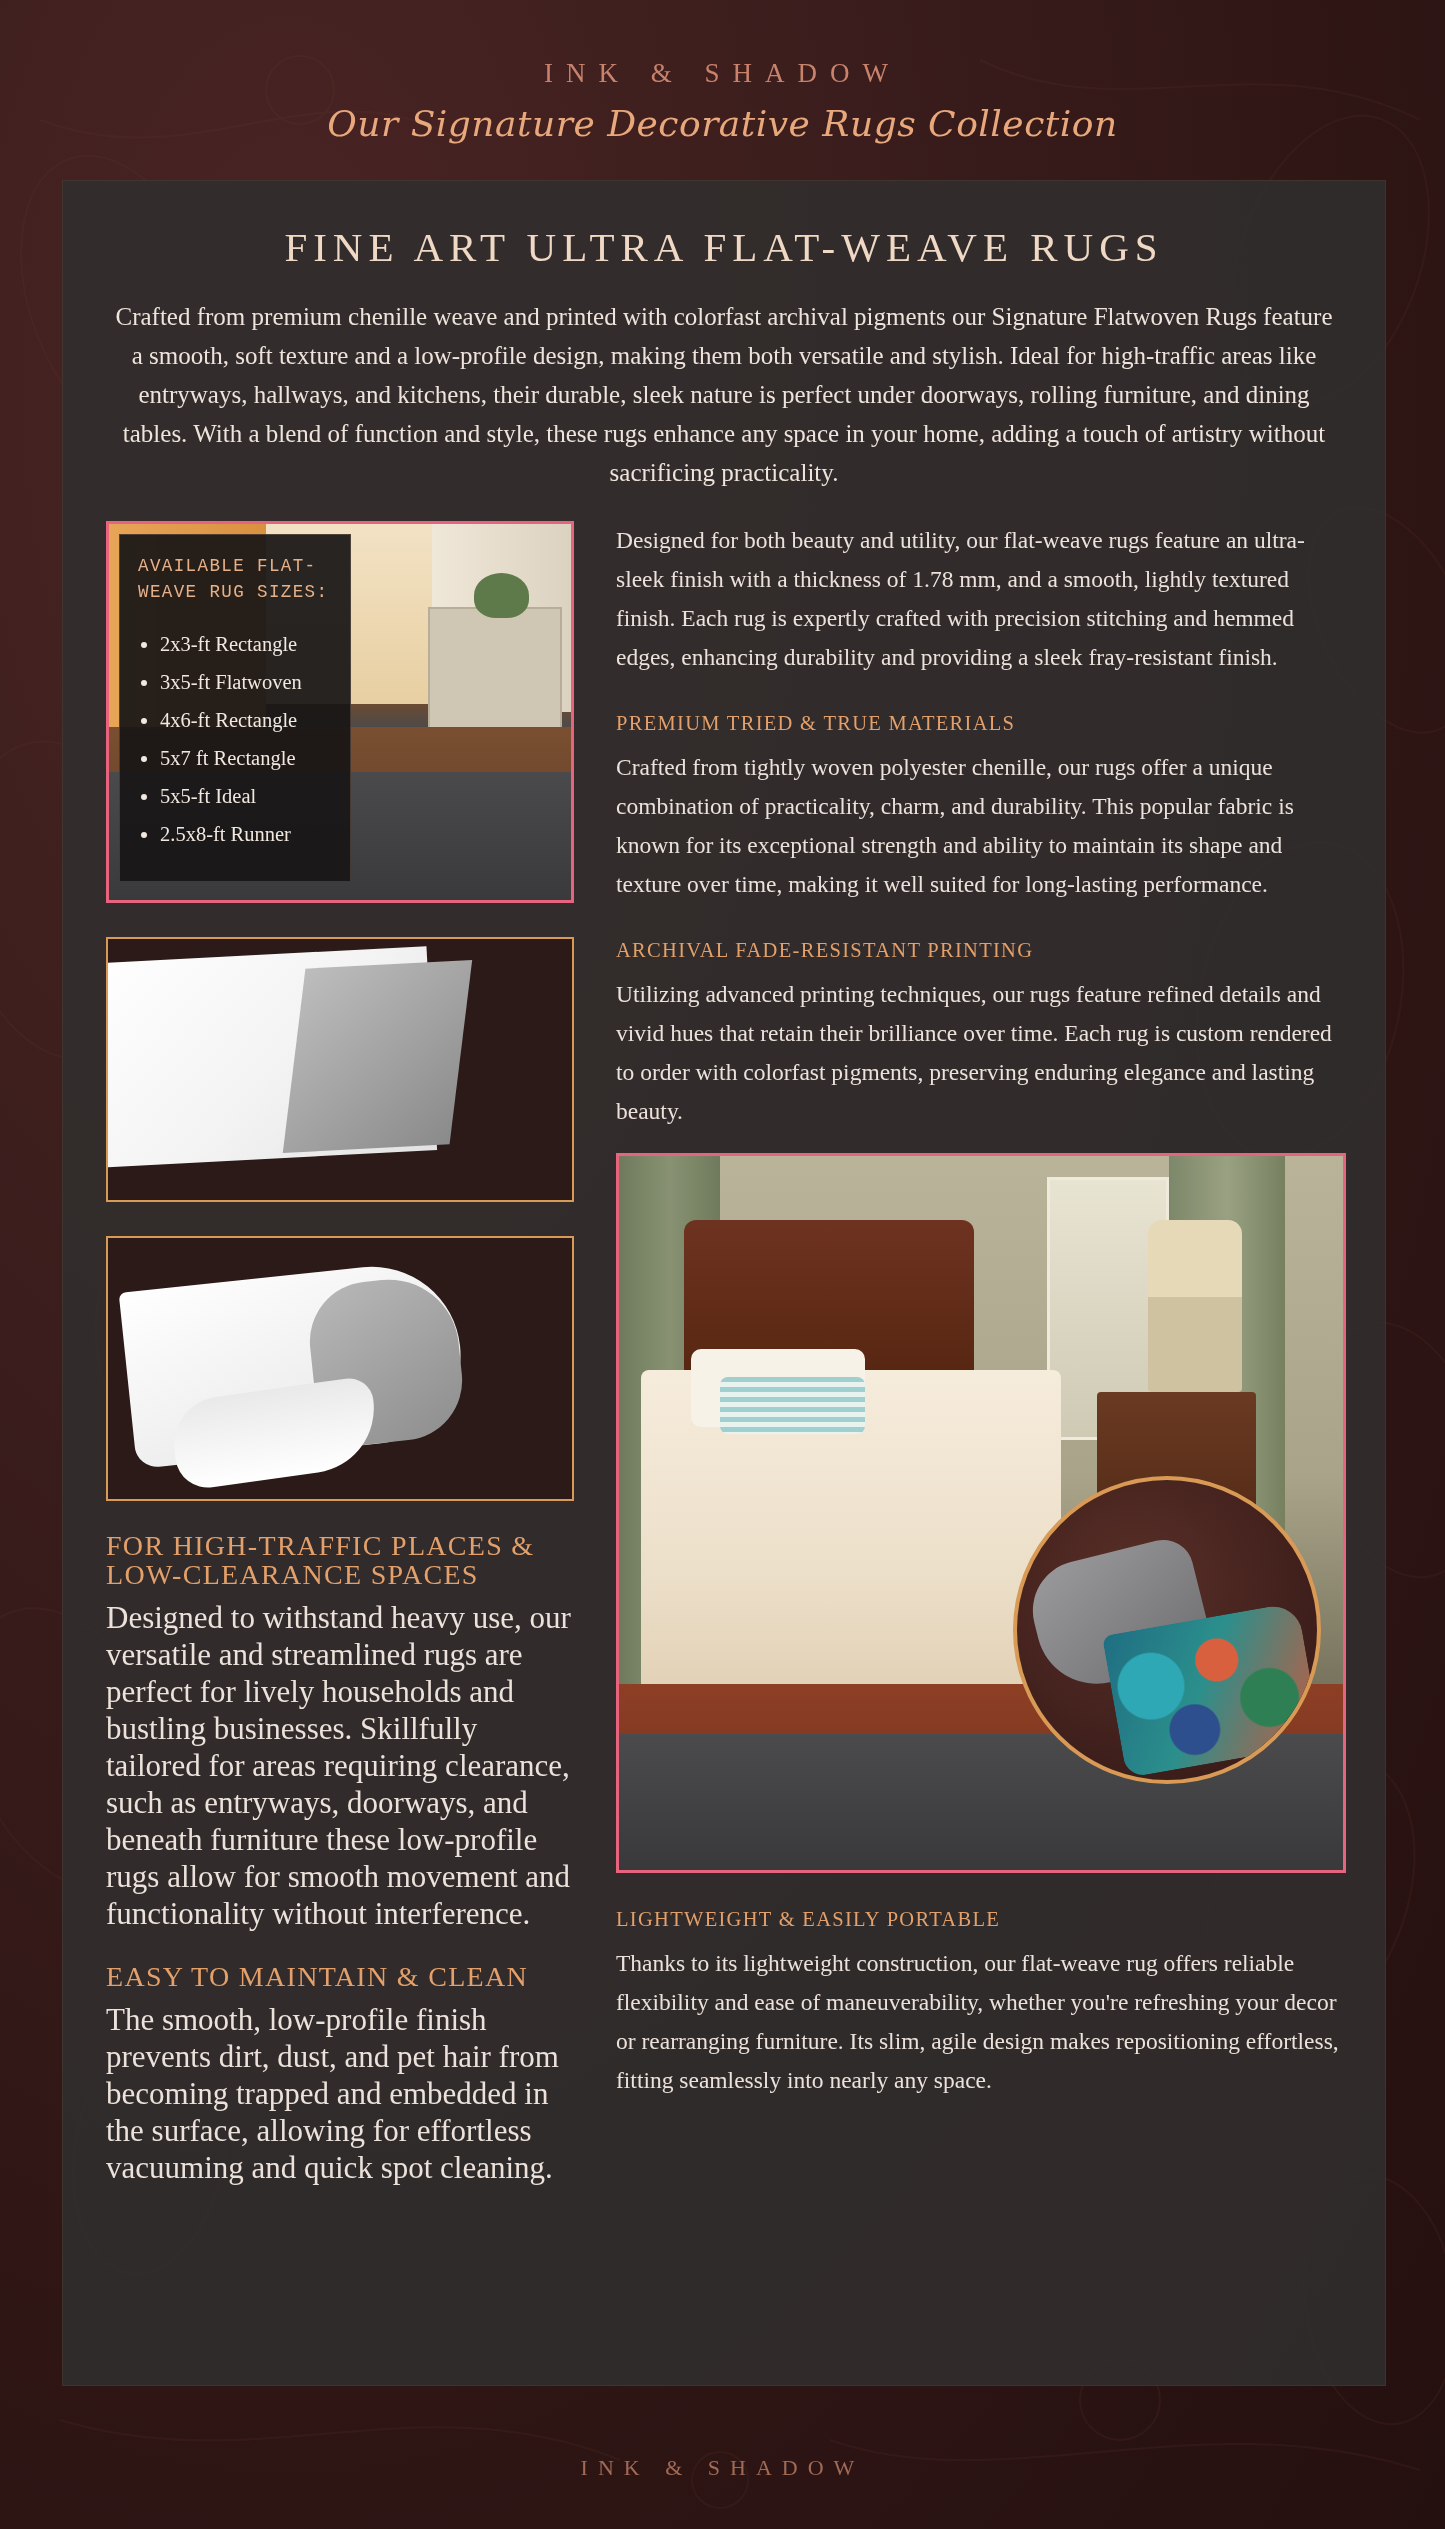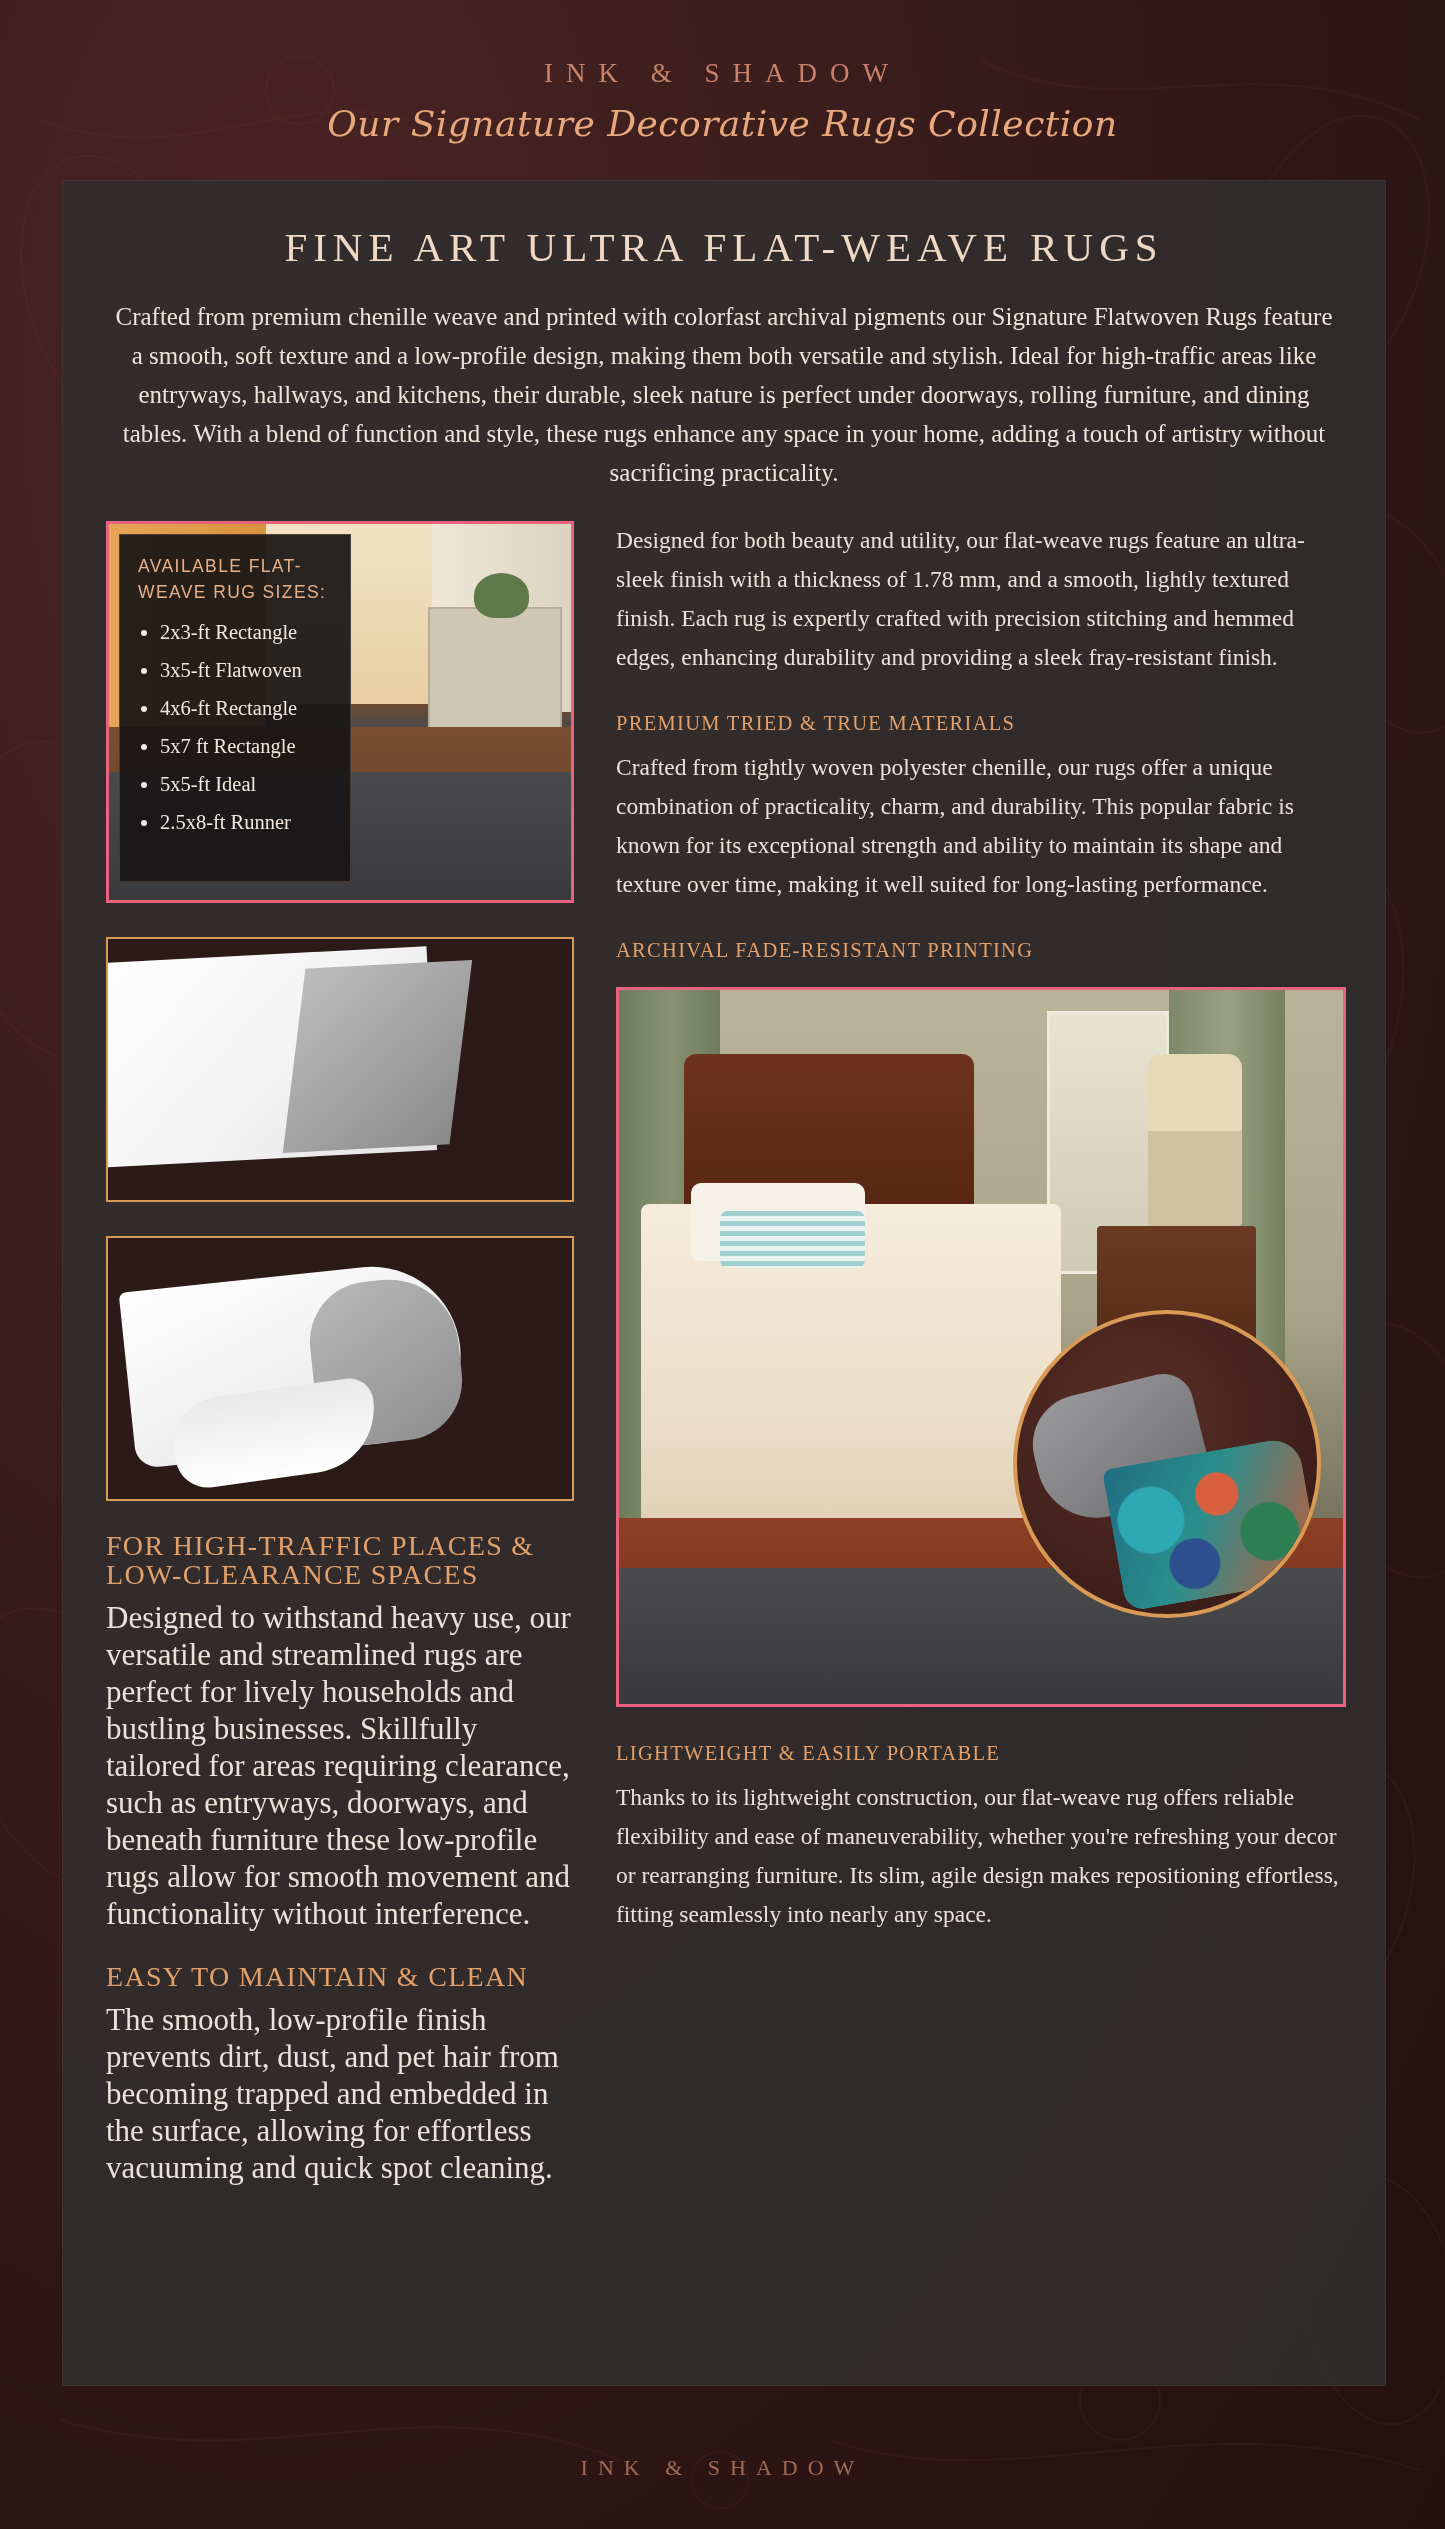--- a/index.html
+++ b/index.html
@@ -154,22 +154,22 @@
     background: rgba(24,22,22,0.93);
     border: 1px solid rgba(200,160,130,0.25);
     padding: 18px 14px 0 18px;
     box-sizing: border-box;
   }
   .sizes-head {
     color: #e8b088;
     font-size: 17.5px;
     letter-spacing: 1.4px;
     line-height: 26px;
-    margin-bottom: 8px;
-    font-family: Liberation Sans, sans-serif;
+    margin-bottom: 20px;
+    font-family: Liberation Mono, monospace;
   }
   .sizes-list {
     margin: 0;
     padding-left: 22px;
     color: #f2e8e0;
     font-size: 20.5px;
     line-height: 38px;
   }
   .sizes-list li::marker { color: #f2e8e0; }
 
@@ -420,20 +420,21 @@
     </div>
 
     <div class="col-right">
 
       <p class="sec-body">Designed for both beauty and utility, our flat-weave rugs feature an ultra-sleek finish with a thickness of 1.78 mm, and a smooth, lightly textured finish. Each rug is expertly crafted with precision stitching and hemmed edges, enhancing durability and providing a sleek fray-resistant finish.</p>
 
       <div class="sec-head">PREMIUM TRIED &amp; TRUE MATERIALS</div>
       <p class="sec-body">Crafted from tightly woven polyester chenille, our rugs offer a unique combination of practicality, charm, and durability. This popular fabric is known for its exceptional strength and ability to maintain its shape and texture over time, making it well suited for long-lasting performance.</p>
 
       <div class="sec-head">ARCHIVAL FADE-RESISTANT PRINTING</div>
+      <p class="sec-body">Utilizing advanced printing techniques, our rugs feature refined details and vivid hues that retain their brilliance over time. Each rug is custom rendered to order with colorfast pigments, preserving enduring elegance and lasting beauty.</p>
 
       <div class="bedroom-card">
         <div class="bed-wall"></div>
         <div class="bed-curtain-l"></div>
         <div class="bed-window"></div>
         <div class="bed-curtain-r"></div>
         <div class="bed-head"></div>
         <div class="bed-mattress"></div>
         <div class="bed-pillow1"></div>
         <div class="bed-pillow2"></div>

